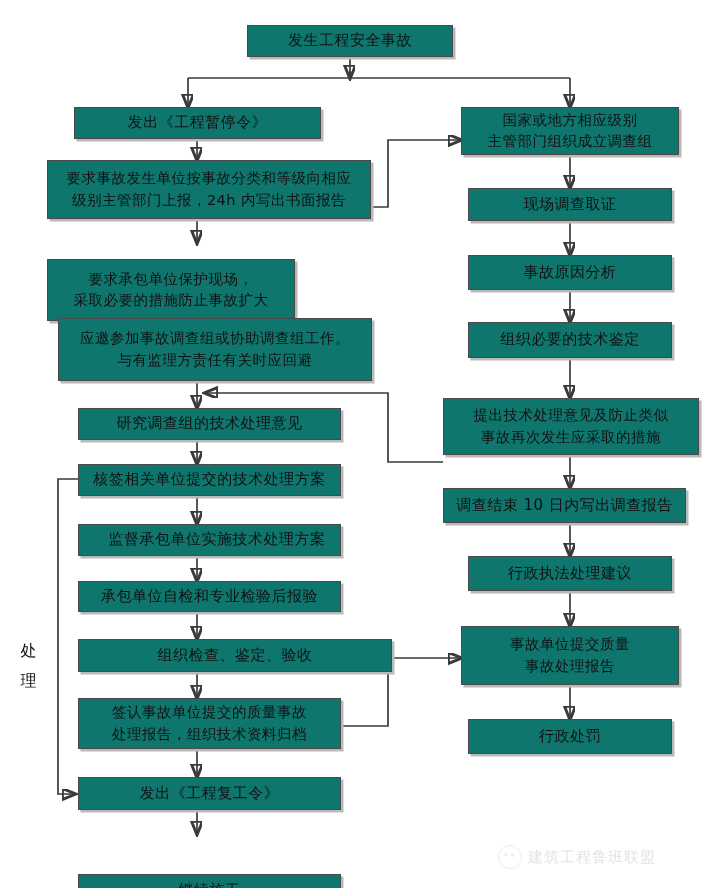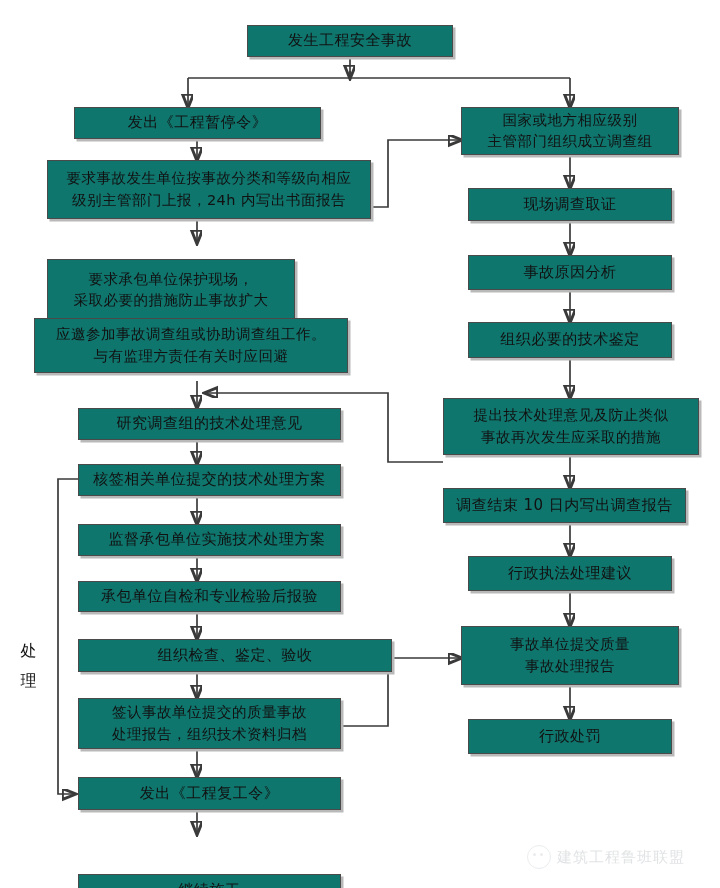--- a/index.html
+++ b/index.html
@@ -127,21 +127,21 @@
   <div class="node" style="left:247px;top:25px;width:206px;height:32px;">发生工程安全事故</div>
 
   <div class="node" style="left:74px;top:107px;width:247px;height:32px;">发出《工程暂停令》</div>
 
   <div class="node two-line" style="left:47px;top:160px;width:324px;height:59px;">要求事故发生单位按事故分类和等级向相应
 级别主管部门上报，24h 内写出书面报告</div>
 
   <div class="node two-line" style="left:47px;top:259px;width:248px;height:62px;">要求承包单位保护现场，
 采取必要的措施防止事故扩大</div>
 
-  <div class="node two-line" style="left:34px;top:318px;width:314px;height:55px;">应邀参加事故调查组或协助调查组工作。
+  <div class="node two-line" style="left:58px;top:318px;width:314px;height:63px;">应邀参加事故调查组或协助调查组工作。
 与有监理方责任有关时应回避</div>
 
   <div class="node" style="left:78px;top:408px;width:263px;height:32px;">研究调查组的技术处理意见</div>
 
   <div class="node" style="left:78px;top:464px;width:263px;height:32px;">核签相关单位提交的技术处理方案</div>
 
   <div class="node" style="left:78px;top:524px;width:263px;height:32px;padding-left:21px;">监督承包单位实施技术处理方案</div>
 
   <div class="node" style="left:78px;top:581px;width:263px;height:31px;">承包单位自检和专业检验后报验</div>
 
@@ -170,18 +170,18 @@
 
   <div class="node" style="left:468px;top:556px;width:204px;height:35px;">行政执法处理建议</div>
 
   <div class="node two-line" style="left:461px;top:626px;width:218px;height:59px;">事故单位提交质量
 事故处理报告</div>
 
   <div class="node" style="left:468px;top:719px;width:204px;height:35px;">行政处罚</div>
 
   <div class="vlabel" style="left:18px;top:636px;width:22px;">处理</div>
 
-  <div class="wm" style="left:527px;top:845px;">
+  <div class="wm" style="left:498px;top:845px;">
     <div class="wm-logo"></div>
     <div class="wm-text">建筑工程鲁班联盟</div>
   </div>
 
 </div>
 
 </body></html>

